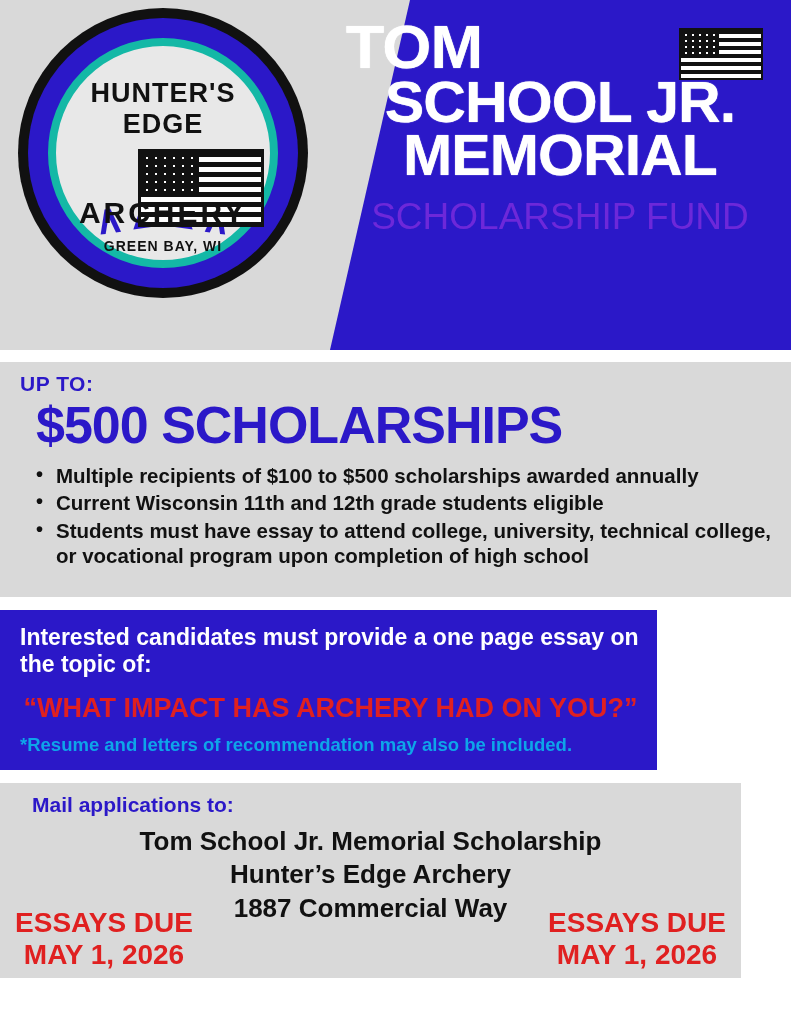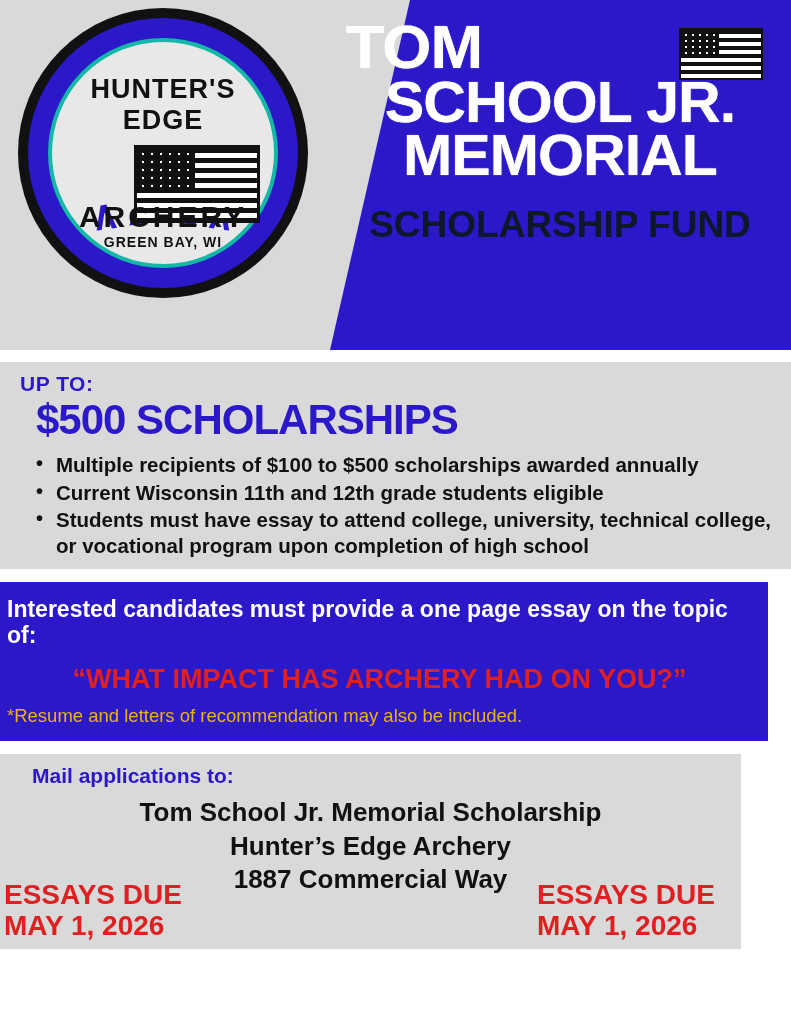--- a/index.html
+++ b/index.html
@@ -48,25 +48,25 @@
     font-size: 58px;
     line-height: 0.92;
     letter-spacing: -1px;
     transform: scaleX(1.02);
     text-shadow: 0 0 1px #ffffff;
   }
   .hdr-line.l1 { font-size: 62px; text-align: left; padding-left: 10px;}
   .hdr-line.l2 { font-size: 58px; }
   .hdr-line.l3 { font-size: 58px; }
   .hdr-sub {
-    color: #0f172a;
-    font-weight: bold;
+    color: #6d28d9;
+    font-weight: normal;
     font-size: 37px;
     letter-spacing: 0px;
-    margin-top: 22px;
+    margin-top: 14px;
   }
   .flag-small {
     position: absolute;
     right: 28px;
     top: 28px;
     width: 84px;
     height: 52px;
     background: #ffffff;
     border: 2px solid #111;
     z-index: 9;
@@ -108,21 +108,21 @@
     position: absolute;
     inset: 10px;
     border-radius: 50%;
     background: #2b18c8;
   }
   .logo .inner {
     position: absolute;
     inset: 30px;
     border-radius: 50%;
     background: #e8e8e8;
-    border: 4px solid #14b8a6;
+    border: 8px solid #14b8a6;
   }
   .logo .arc-top, .logo .arc-bot {
     position: absolute;
     left: 0; right: 0;
     text-align: center;
     color: #111;
     font-weight: bold;
     font-size: 27px;
     letter-spacing: 1px;
   }
@@ -178,33 +178,33 @@
     width: 791px;
     height: 12px;
     background: #ffffff;
   }
 
   
   .section-gray {
     position: relative;
     width: 791px;
     background: #d9d9d9;
-    padding: 10px 14px 8px 14px;
+    padding: 10px 14px 26px 14px;
   }
   .upto {
     color: #2b18c8;
     font-weight: bold;
     font-size: 21px;
     letter-spacing: 0.5px;
     margin-left: 6px;
   }
   .big-amount {
     color: #2b18c8;
     font-weight: bold;
-    font-size: 42px;
+    font-size: 52px;
     letter-spacing: -1px;
     line-height: 1.05;
     margin: 2px 0 10px 22px;
   }
   ul.bullets {
     list-style: none;
     margin: 0 0 0 20px;
   }
   ul.bullets li {
     position: relative;
@@ -219,42 +219,42 @@
     content: "•";
     position: absolute;
     left: 2px;
     top: -1px;
     font-size: 20px;
   }
 
   
   .section-blue {
     position: relative;
-    width: 768px;
+    width: 657px;
     background: #2b18c8;
-    padding: 14px 16px 14px 7px;
+    padding: 14px 16px 14px 20px;
     margin-top: 13px;
   }
   .essay-intro {
     color: #ffffff;
     font-weight: bold;
     font-size: 23px;
     line-height: 1.15;
   }
   .essay-topic {
     color: #e02020;
     font-weight: bold;
     font-size: 27px;
     text-align: center;
     margin: 16px 0 10px 0;
     letter-spacing: 0px;
   }
   .essay-note {
-    color: #eab308;
-    font-weight: normal;
+    color: #0ea5e9;
+    font-weight: bold;
     font-size: 18.5px;
   }
 
   
   .section-footer {
     position: relative;
     width: 741px;
     background: #d9d9d9;
     margin-top: 13px;
     height: 195px;
@@ -271,20 +271,21 @@
     text-align: center;
     color: #111;
     font-weight: bold;
     font-size: 26px;
     line-height: 1.28;
   }
   .due-left, .due-right {
     position: absolute;
     bottom: 8px;
     width: 200px;
+    text-align: center;
     color: #e02020;
     font-weight: bold;
     font-size: 28px;
     line-height: 1.12;
   }
   .due-left { left: 4px; }
   .due-right { right: 4px; }
 </style>
 </head>
 <body>

